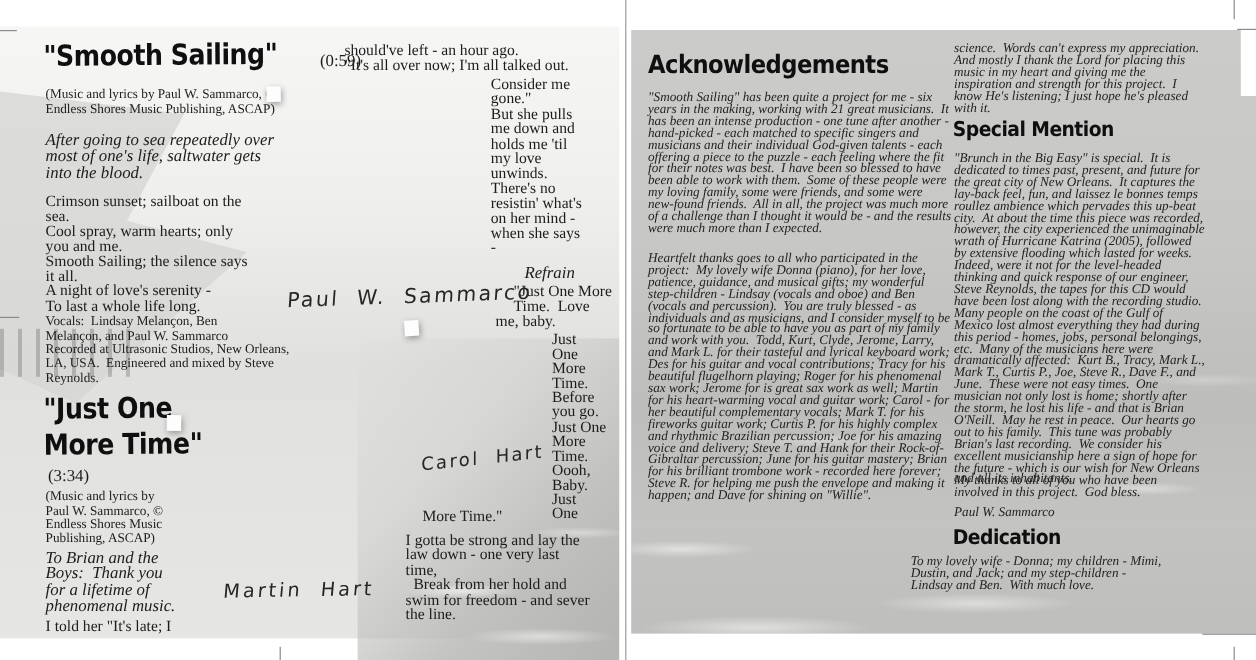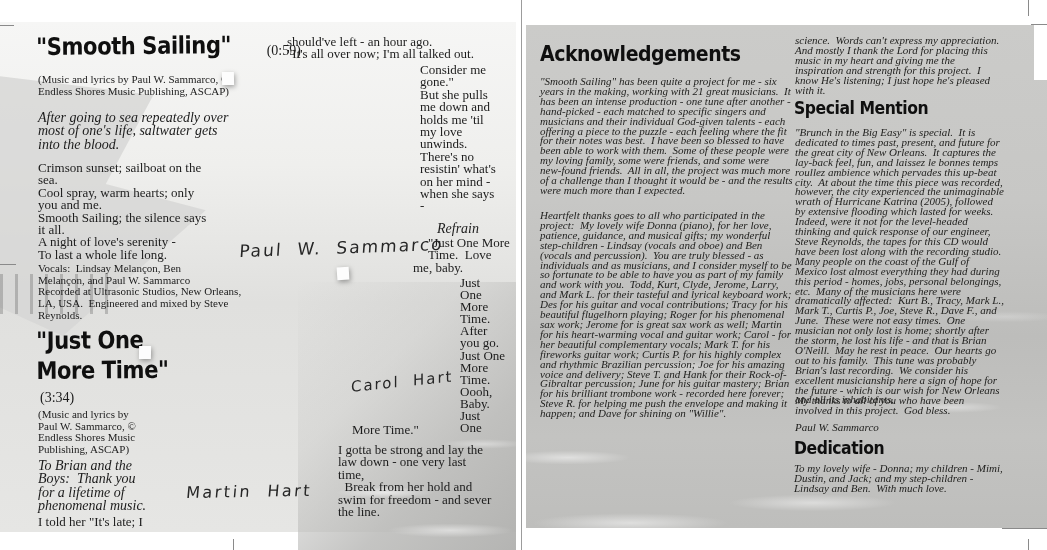--- a/index.html
+++ b/index.html
@@ -104,41 +104,41 @@
 Endless Shores Music
 Publishing, ASCAP)</div>
   <div class="blk ep" style="left:38px;top:459px;width:125px;">To Brian and the
 Boys:  Thank you
 for a lifetime of
 phenomenal music.</div>
   <div class="blk body13" style="left:38px;top:516px;width:190px;">I told her "It's late; I</div>
 
   <div class="blk body13" style="left:287px;top:36px;width:240px;">should've left - an hour ago.
 "It's all over now; I'm all talked out.</div>
-  <div class="blk body13" style="left:420px;top:64px;width:92px;">Consider me
+  <div class="blk body13" style="left:409px;top:64px;width:92px;">Consider me
 gone."
 But she pulls
 me down and
 holds me 'til
 my love
 unwinds.
 There's no
 resistin' what's
 on her mind -
 when she says
 -</div>
   <div class="blk ep" style="left:437px;top:222px;">Refrain</div>
   <div class="blk body13" style="left:428px;top:237px;width:96px;">"Just One More
 Time.  Love</div>
   <div class="blk body13" style="left:413px;top:262px;text-align:center;">me, baby.</div>
   <div class="blk body13" style="left:460px;top:277px;width:64px;line-height:12.1px;">Just
 One
 More
 Time.
-After
+Before
 you go.
 Just One
 More
 Time.
 Oooh,
 Baby.
 Just
 One</div>
   <div class="blk body13" style="left:352px;top:424px;">More Time."</div>
   <div class="blk body13" style="left:338px;top:444px;width:188px;">I gotta be strong and lay the
@@ -168,21 +168,21 @@
   <div class="blk marker h-ack" style="left:540px;top:42px;">Acknowledgements</div>
   <div class="blk rp" style="left:540px;top:77px;width:253px;">"Smooth Sailing" has been quite a project for me - six years in the making, working with 21 great musicians.  It has been an intense production - one tune after another - hand-picked - each matched to specific singers and musicians and their individual God-given talents - each offering a piece to the puzzle - each feeling where the fit for their notes was best.  I have been so blessed to have been able to work with them.  Some of these people were my loving family, some were friends, and some were new-found friends.  All in all, the project was much more of a challenge than I thought it would be - and the results were much more than I expected.</div>
   <div class="blk rp" style="left:540px;top:211px;width:253px;">Heartfelt thanks goes to all who participated in the project:  My lovely wife Donna (piano), for her love, patience, guidance, and musical gifts; my wonderful step-children - Lindsay (vocals and oboe) and Ben (vocals and percussion).  You are truly blessed - as individuals and as musicians, and I consider myself to be so fortunate to be able to have you as part of my family and work with you.  Todd, Kurt, Clyde, Jerome, Larry, and Mark L. for their tasteful and lyrical keyboard work; Des for his guitar and vocal contributions; Tracy for his beautiful flugelhorn playing; Roger for his phenomenal sax work; Jerome for is great sax work as well; Martin for his heart-warming vocal and guitar work; Carol - for her beautiful complementary vocals; Mark T. for his fireworks guitar work; Curtis P. for his highly complex and rhythmic Brazilian percussion; Joe for his amazing voice and delivery; Steve T. and Hank for their Rock-of-Gibraltar percussion; June for his guitar mastery; Brian for his brilliant trombone work - recorded here forever; Steve R. for helping me push the envelope and making it happen; and Dave for shining on "Willie".</div>
 
   <div class="blk rp" style="left:795px;top:36px;width:208px;">science.  Words can't express my appreciation.  And mostly I thank the Lord for placing this music in my heart and giving me the inspiration and strength for this project.  I know He's listening; I just hope he's pleased with it.</div>
   <div class="blk marker h-sub" style="left:794px;top:98px;">Special Mention</div>
   <div class="blk rp" style="left:795px;top:128px;width:209px;">"Brunch in the Big Easy" is special.  It is dedicated to times past, present, and future for the great city of New Orleans.  It captures the lay-back feel, fun, and laissez le bonnes temps roullez ambience which pervades this up-beat city.  At about the time this piece was recorded, however, the city experienced the unimaginable wrath of Hurricane Katrina (2005), followed by extensive flooding which lasted for weeks.  Indeed, were it not for the level-headed thinking and quick response of our engineer, Steve Reynolds, the tapes for this CD would have been lost along with the recording studio.  Many people on the coast of the Gulf of Mexico lost almost everything they had during this period - homes, jobs, personal belongings, etc.  Many of the musicians here were dramatically affected:  Kurt B., Tracy, Mark L., Mark T., Curtis P., Joe, Steve R., Dave F., and June.  These were not easy times.  One musician not only lost is home; shortly after the storm, he lost his life - and that is Brian O'Neill.  May he rest in peace.  Our hearts go out to his family.  This tune was probably Brian's last recording.  We consider his excellent musicianship here a sign of hope for the future - which is our wish for New Orleans and all its inhabitants.</div>
   <div class="blk rp" style="left:795px;top:396px;width:209px;">My thanks to all of you who have been involved in this project.  God bless.</div>
   <div class="blk rp" style="left:795px;top:423px;width:209px;">Paul W. Sammarco</div>
   <div class="blk marker h-sub" style="left:794px;top:438px;">Dedication</div>
-  <div class="blk rp" style="left:794px;top:464px;width:213px;">To my lovely wife - Donna; my children - Mimi, Dustin, and Jack; and my step-children - Lindsay and Ben.  With much love.</div>
+  <div class="blk rp" style="left:759px;top:464px;width:213px;">To my lovely wife - Donna; my children - Mimi, Dustin, and Jack; and my step-children - Lindsay and Ben.  With much love.</div>
 
   <div class="mark" style="left:0;top:25px;width:14px;height:1px;"></div>
   <div class="mark" style="left:0;top:264px;width:16px;height:1px;"></div>
   <div class="mark" style="left:1028px;top:0;width:1px;height:16px;"></div>
   <div class="mark" style="left:1031px;top:24px;width:16px;height:1px;"></div>
   <div class="mark" style="left:1002px;top:528px;width:45px;height:1px;"></div>
   <div class="mark" style="left:1028px;top:539px;width:1px;height:11px;"></div>
   <div class="mark" style="left:233px;top:539px;width:1px;height:11px;"></div>
   <div class="mark" style="left:521px;top:0;width:1px;height:550px;background:#9c9c9c;"></div>
 

